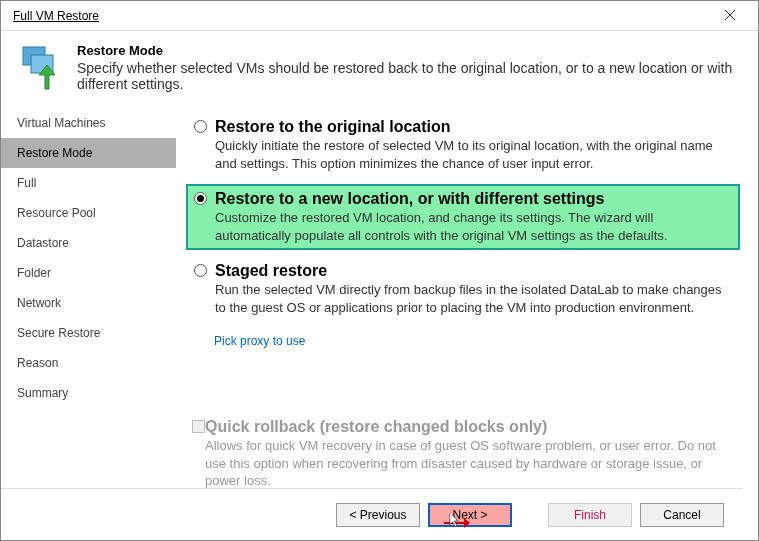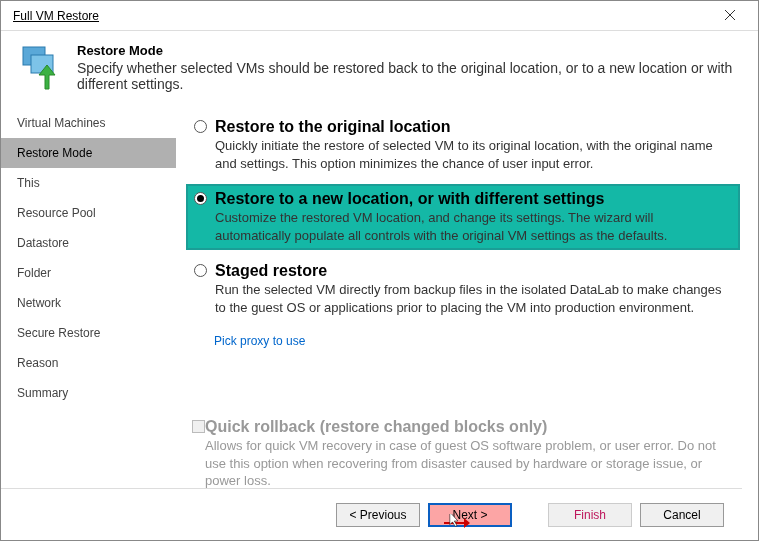--- a/index.html
+++ b/index.html
@@ -11,21 +11,21 @@
 .header { display: flex; padding: 12px 16px 10px 16px; gap: 12px; }
 .header-icon { width: 48px; height: 48px; flex-shrink: 0; }
 .header-text h2 { font-size: 13px; font-weight: bold; margin-bottom: 2px; }
 .header-text p { font-size: 14px; color: #333; }
 .body { display: flex; height: 398px; }
 .sidebar { width: 175px; flex-shrink: 0; padding-top: 6px; }
 .sidebar-item { padding: 8px 16px; font-size: 12px; color: #444; cursor: pointer; }
 .sidebar-item.active { background: #b0b0b0; color: #000; }
 .content { flex: 1; padding: 10px 18px 0 10px; position: relative; }
 .option { display: flex; gap: 8px; padding: 4px 6px; margin-bottom: 6px; border: 2px solid transparent; }
-.option.highlighted { border: 2px solid #1a9e96; background: #14b8a6; }
+.option.highlighted { border: 2px solid #1a9e96; background: #86efac; }
 .radio { width: 13px; height: 13px; border: 1px solid #555; border-radius: 50%; margin-top: 2px; flex-shrink: 0; position: relative; background: #fff; }
 .radio.checked::after { content: ""; position: absolute; width: 7px; height: 7px; background: #000; border-radius: 50%; top: 2px; left: 2px; }
 .opt-text { flex: 1; }
 .opt-title { font-weight: bold; font-size: 16px; margin-bottom: 1px; }
 .opt-desc { font-size: 13px; color: #333; line-height: 1.35; }
 .link { color: #0066cc; font-size: 12px; cursor: pointer; margin-left: 28px; margin-top: 6px; display: inline-block; }
 .quickrollback { position: absolute; left: 10px; right: 18px; bottom: 6px; display: flex; gap: 0; padding: 4px 6px; }
 .checkbox { width: 13px; height: 13px; border: 1px solid #bbb; background: #f0f0f0; margin-top: 2px; flex-shrink: 0; }
 .disabled-text .opt-title, .disabled-text .opt-desc { color: #999; }
 .footer { position: absolute; bottom: 0; left: 0; right: 16px; height: 52px; border-top: 1px solid #ddd; display: flex; justify-content: flex-end; align-items: center; gap: 8px; padding: 0 18px; }
@@ -62,21 +62,21 @@
     <div class="header-text">
       <h2>Restore Mode</h2>
       <p>Specify whether selected VMs should be restored back to the original location, or to a new location or with different settings.</p>
     </div>
   </div>
 
   <div class="body">
     <div class="sidebar">
       <div class="sidebar-item"><span>Virtual Machines</span></div>
       <div class="sidebar-item active"><span>Restore Mode</span></div>
-      <div class="sidebar-item"><span>This</span></div>
+      <div class="sidebar-item"><span>Full</span></div>
       <div class="sidebar-item"><span>Resource Pool</span></div>
       <div class="sidebar-item"><span>Datastore</span></div>
       <div class="sidebar-item"><span>Folder</span></div>
       <div class="sidebar-item"><span>Network</span></div>
       <div class="sidebar-item"><span>Secure Restore</span></div>
       <div class="sidebar-item"><span>Reason</span></div>
       <div class="sidebar-item"><span>Summary</span></div>
     </div>
 
     <div class="content">

